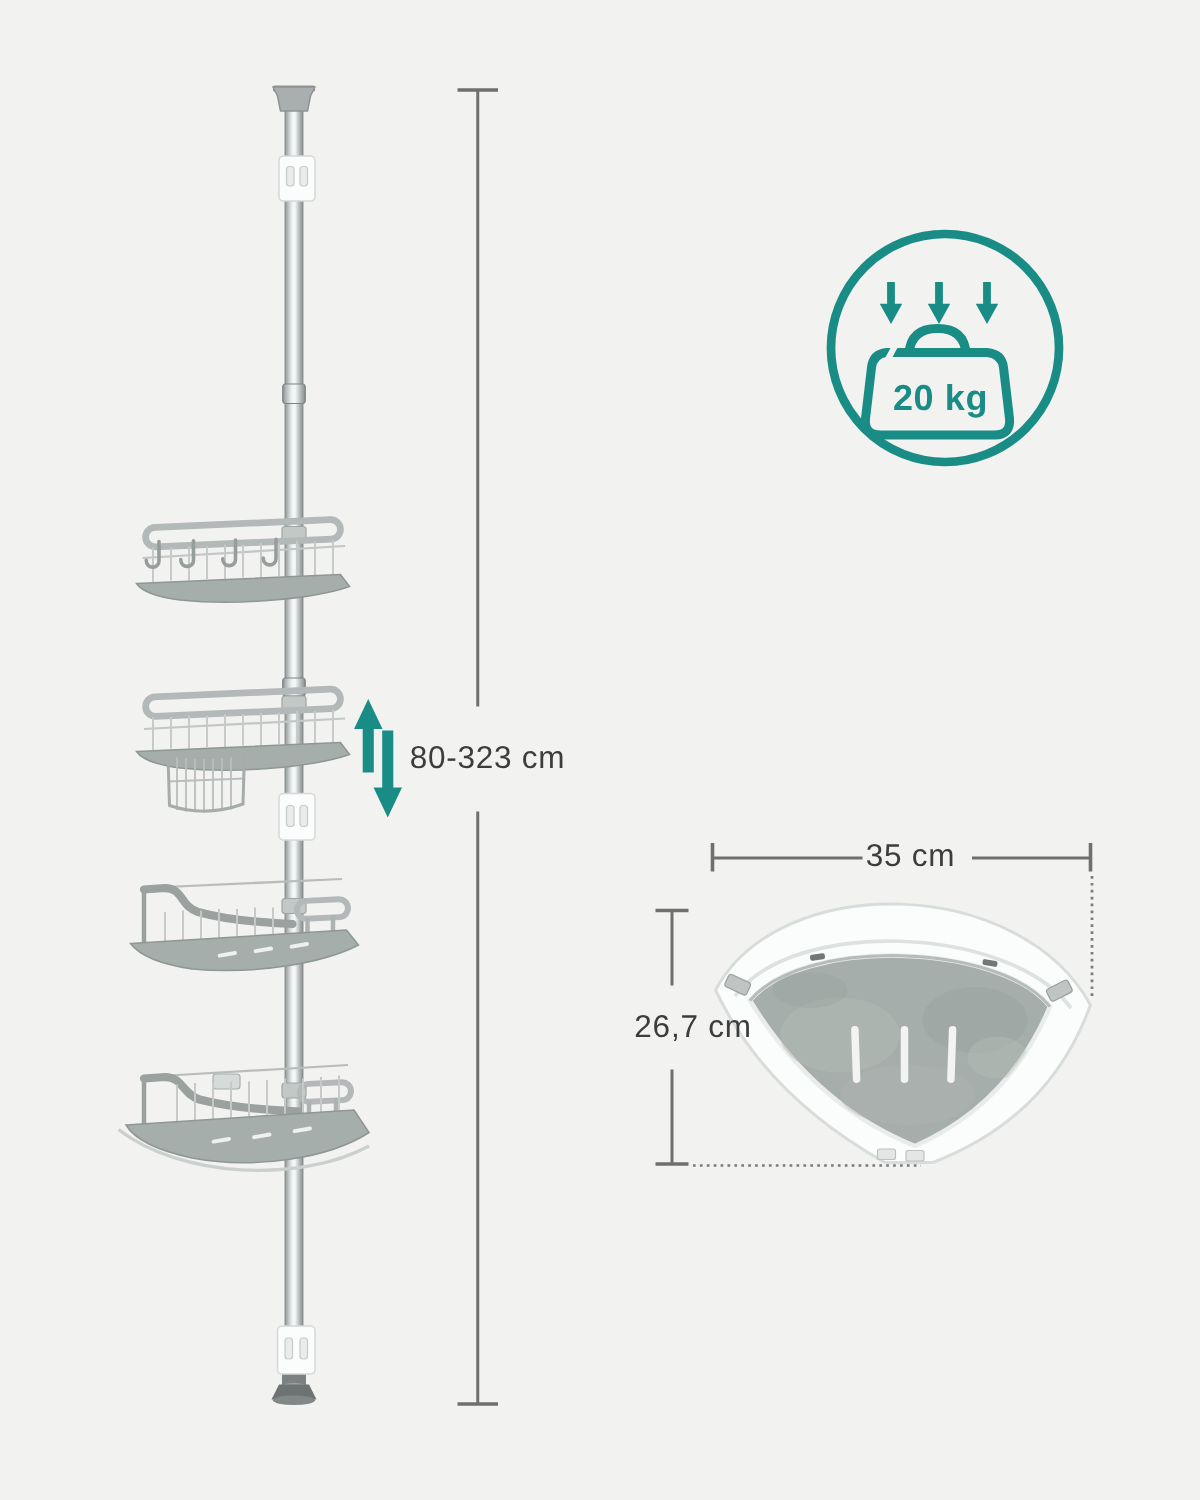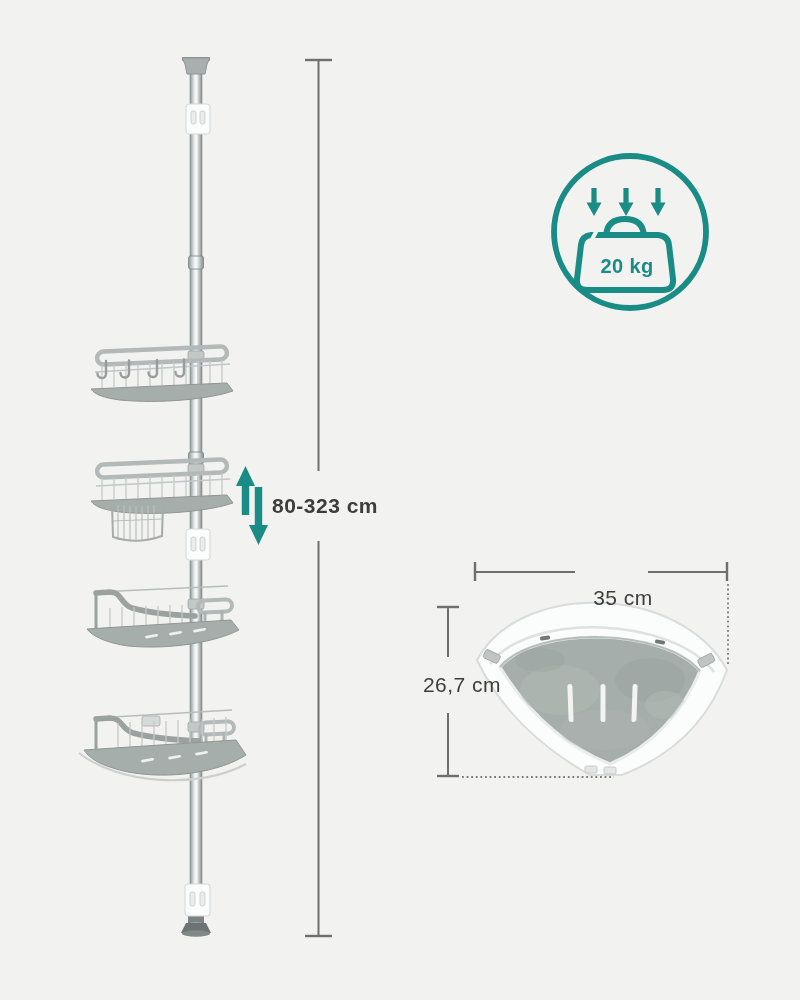--- a/index.html
+++ b/index.html
@@ -8,21 +8,21 @@
     background:#f2f2f1;overflow:hidden;
     font-family:"Liberation Sans",sans-serif;
   }
   .scene{position:absolute;left:0;top:0;}
   .dim-label{
     position:absolute;transform:translate(-50%,-50%);
     color:#3d3d3d;font-size:21px;letter-spacing:.5px;white-space:nowrap;
   }
   .badge-label{
     position:absolute;transform:translate(-50%,-50%);
-    color:#1a8c86;font-size:20px;font-weight:700;letter-spacing:.4px;white-space:nowrap;
+    color:#1a8c86;font-size:24px;font-weight:700;letter-spacing:.4px;white-space:nowrap;
   }
 </style>
 </head>
 <body>
 
 <div class="canvas">
 
   <svg class="scene" width="800" height="1000" viewBox="0 0 800 1000">
     <defs>
       <linearGradient id="pg" x1="0" y1="0" x2="1" y2="0">
@@ -194,20 +194,20 @@
         <path d="M437,776 L459,776" stroke-width="2.4"></path>
       </g>
 
       <g stroke="#7b7b7b" stroke-width="1.8" stroke-dasharray="1.8 2.8">
         <path d="M728,584 V666"></path>
         <path d="M462,777 H614"></path>
       </g>
     </g>
   </svg>
 
-  <span class="dim-label" style="left:325px;top:506px;font-weight:bold;">80-323 cm</span>
+  <span class="dim-label" style="left:325px;top:506px;">80-323 cm</span>
 
   <span class="badge-label" style="left:627px;top:266px;">20 kg</span>
 
-  <span class="dim-label" style="left:607px;top:598px;margin-left:16px;">35 cm</span>
+  <span class="dim-label" style="left:607px;top:571px;">35 cm</span>
 
   <span class="dim-label" style="left:462px;top:685px;">26,7 cm</span>
 </div>
 
 </body></html>

